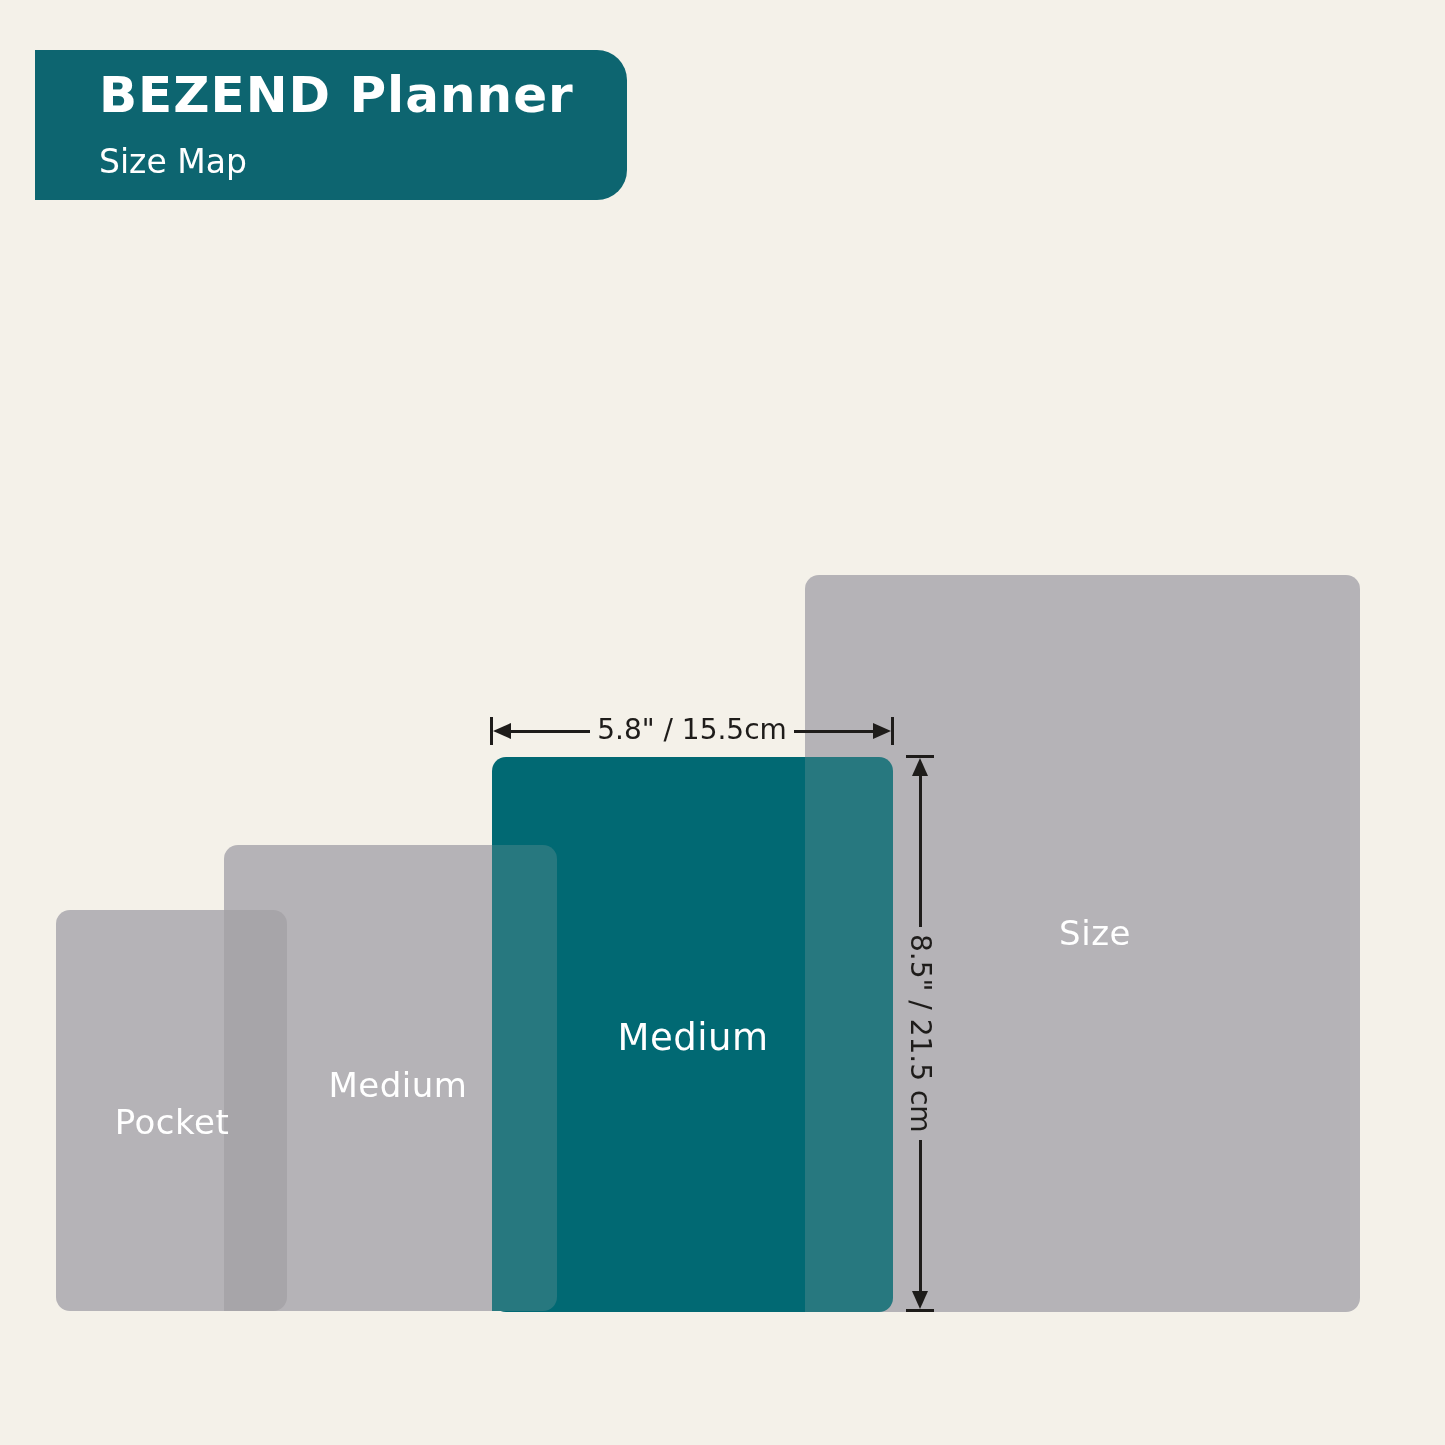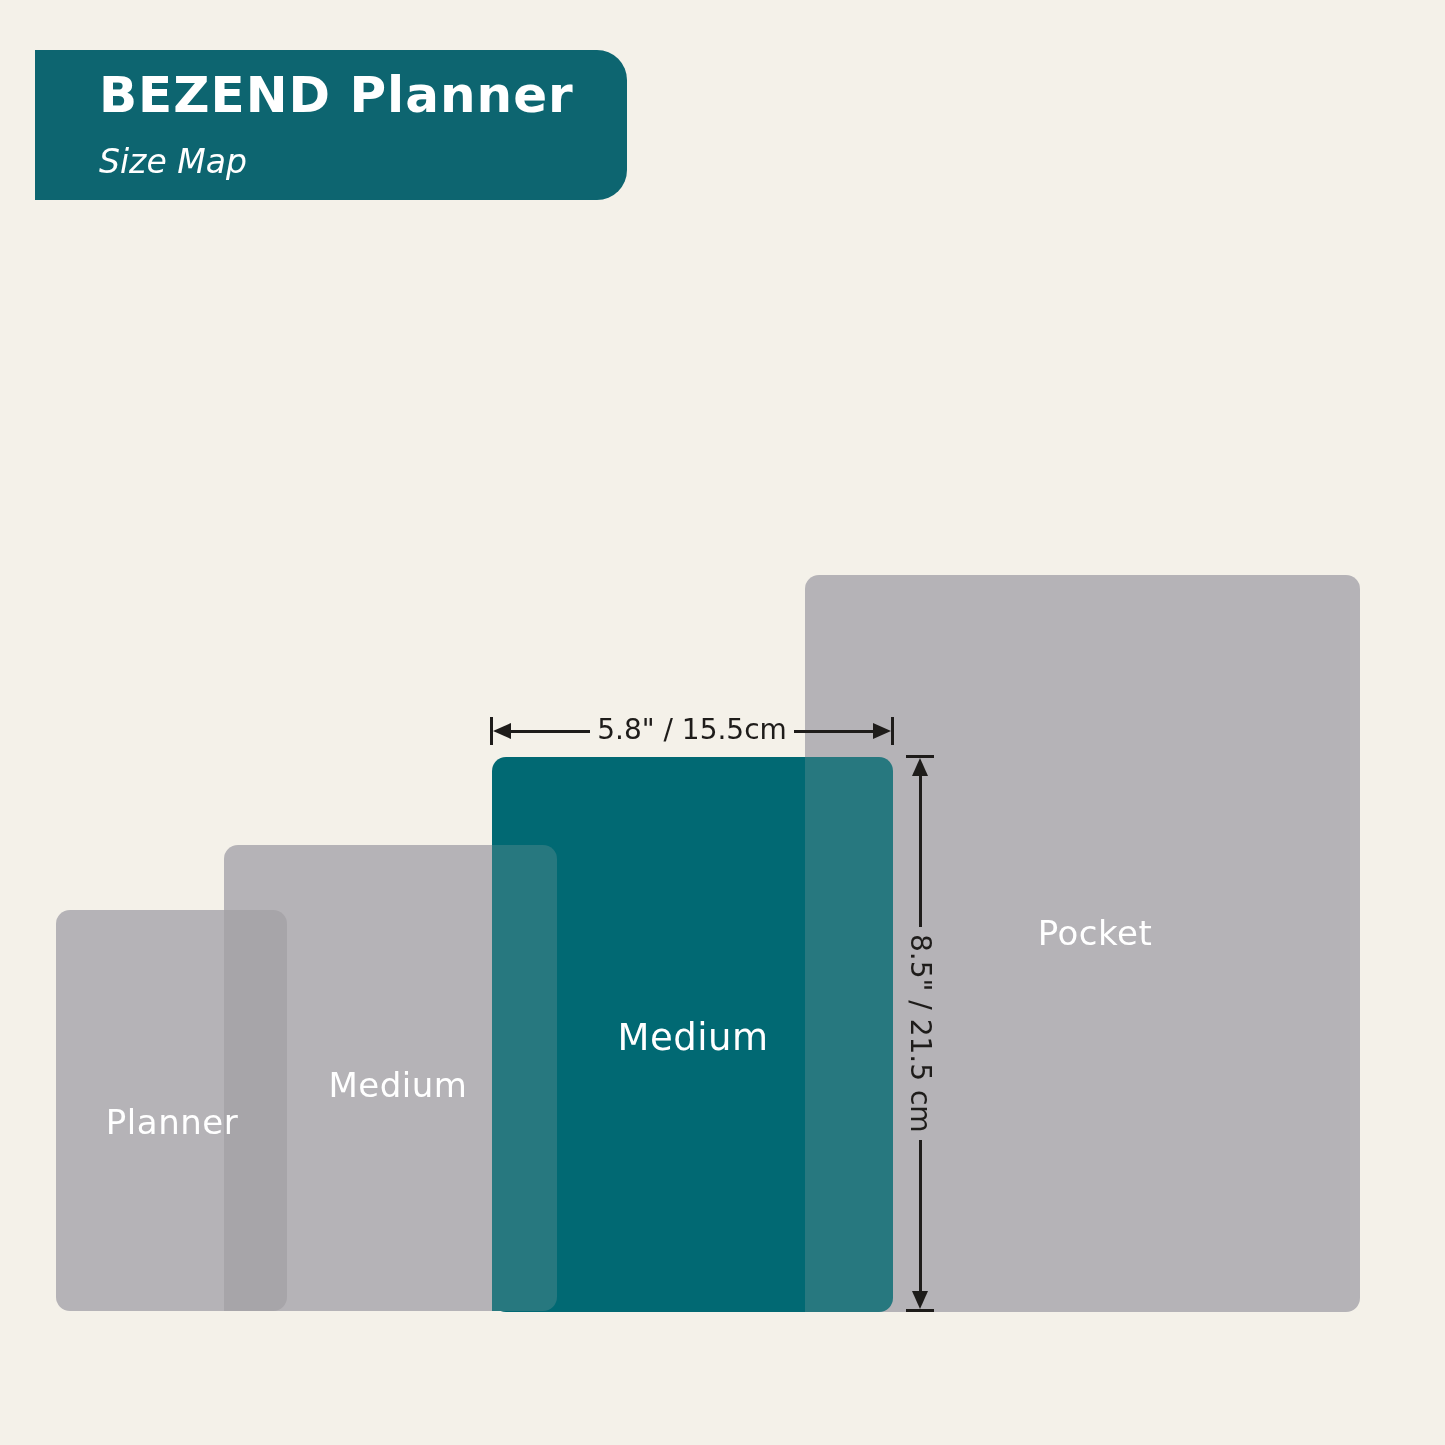--- a/index.html
+++ b/index.html
@@ -37,21 +37,20 @@
     white-space: nowrap;
   }
   .header-subtitle {
     position: absolute;
     left: 64px;
     top: 92px;
     font-size: 33px;
     font-weight: 500;
     color: var(--label-text, #ffffff);
     white-space: nowrap;
-    font-style: italic;
   }
 
   
   .rect, .strip { position: absolute; }
   .rect { border-radius: 14px; }
   .strip { border-radius: 0 14px 14px 0; }
 
   .rect-pocket { left: 56px;  top: 910px; width: 231px; height: 401px; background: var(--panel-gray, #b5b3b7); }
   .rect-small  { left: 224px; top: 845px; width: 333px; height: 466px; background: var(--panel-gray, #b5b3b7); }
   .rect-medium { left: 492px; top: 757px; width: 401px; height: 555px; background: var(--highlight-teal, #016973); }
@@ -138,24 +137,24 @@
 
   <div class="rect rect-pocket"></div>
   <div class="rect rect-small"></div>
   <div class="rect rect-medium"></div>
   <div class="rect rect-large"></div>
 
   <div class="strip strip-a"></div>
   <div class="strip strip-b"></div>
   <div class="strip strip-c"></div>
 
-  <div class="size-label label-pocket">Planner</div>
+  <div class="size-label label-pocket">Pocket</div>
   <div class="size-label label-small">Medium</div>
   <div class="size-label label-medium">Medium</div>
-  <div class="size-label label-large">Pocket</div>
+  <div class="size-label label-large">Size</div>
 
   <div class="dim-h">
     <div class="tick-v"></div>
     <div class="arrow arrow-left"></div>
     <div class="seg-h"></div>
     <div class="dim-label-h">5.8" / 15.5cm</div>
     <div class="seg-h"></div>
     <div class="arrow arrow-right"></div>
     <div class="tick-v"></div>
   </div>

